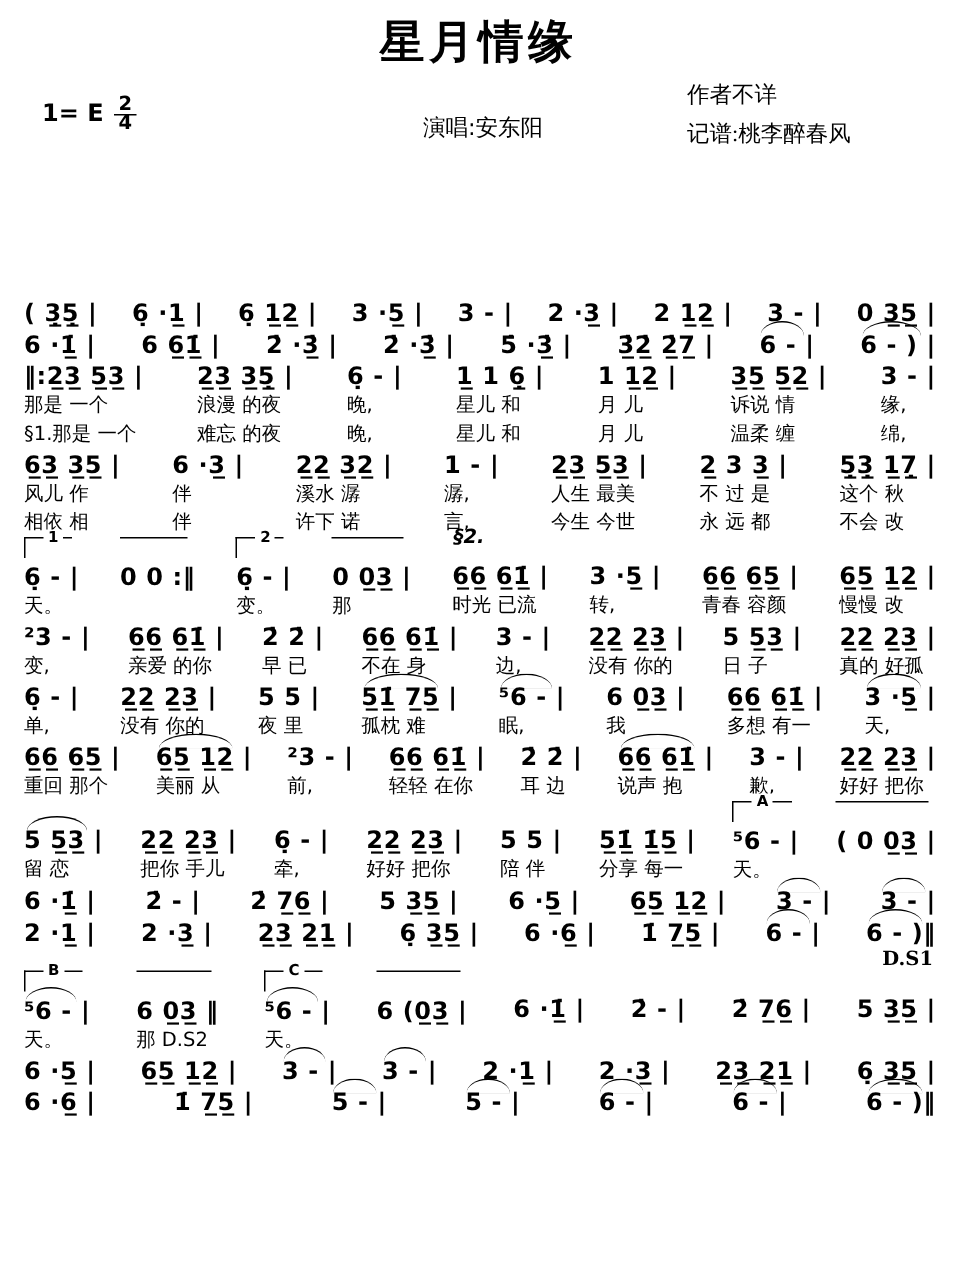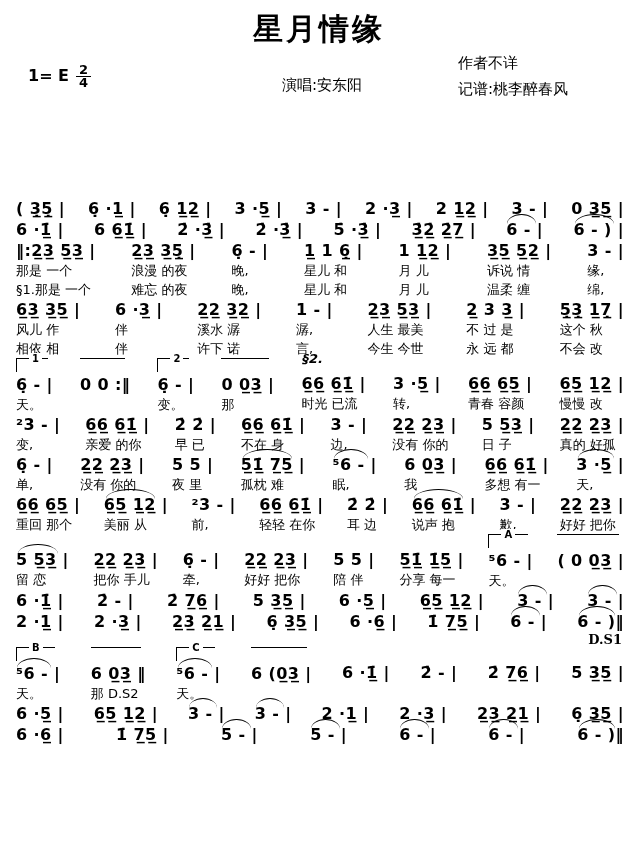--- a/index.html
+++ b/index.html
@@ -10,21 +10,21 @@
   .title{ text-align:center;font-size:30px;font-weight:bold;letter-spacing:3px;
           padding-top:10px;line-height:38px;font-family:"DejaVu Serif","DejaVu Sans",serif;}
   .hdr{position:relative;height:62px;font-size:15px;}
   .keysig{position:absolute;left:28px;top:16px;font-weight:bold;font-size:16px;white-space:nowrap;}
   .frac{display:inline-block;vertical-align:middle;text-align:center;font-size:13px;
         line-height:12px;margin-left:7px;font-weight:bold;}
   .frac .num{display:block;border-bottom:1.5px solid #000;padding:0 3px;}
   .frac .den{display:block;}
   .singer{position:absolute;left:282px;top:28px;}
   .author{position:absolute;left:458px;top:6px;}
-  .notator{position:absolute;left:458px;top:32px;}
+  .notator{position:absolute;left:458px;top:32px;font-family:Liberation Serif, serif;}
 
   
   .score{height:716px;box-sizing:border-box;padding:6px 14px 0 16px;
          display:flex;flex-direction:column;justify-content:center;}
   .system{position:relative;}
   .mrow{display:flex;justify-content:space-between;}
   .cell{display:block;}
   .notes{font-weight:bold;font-size:16px;line-height:21px;white-space:pre;
          position:relative;letter-spacing:0.4px;}
   .lyric{font-size:13px;line-height:18px;white-space:pre;margin-top:1px;}

